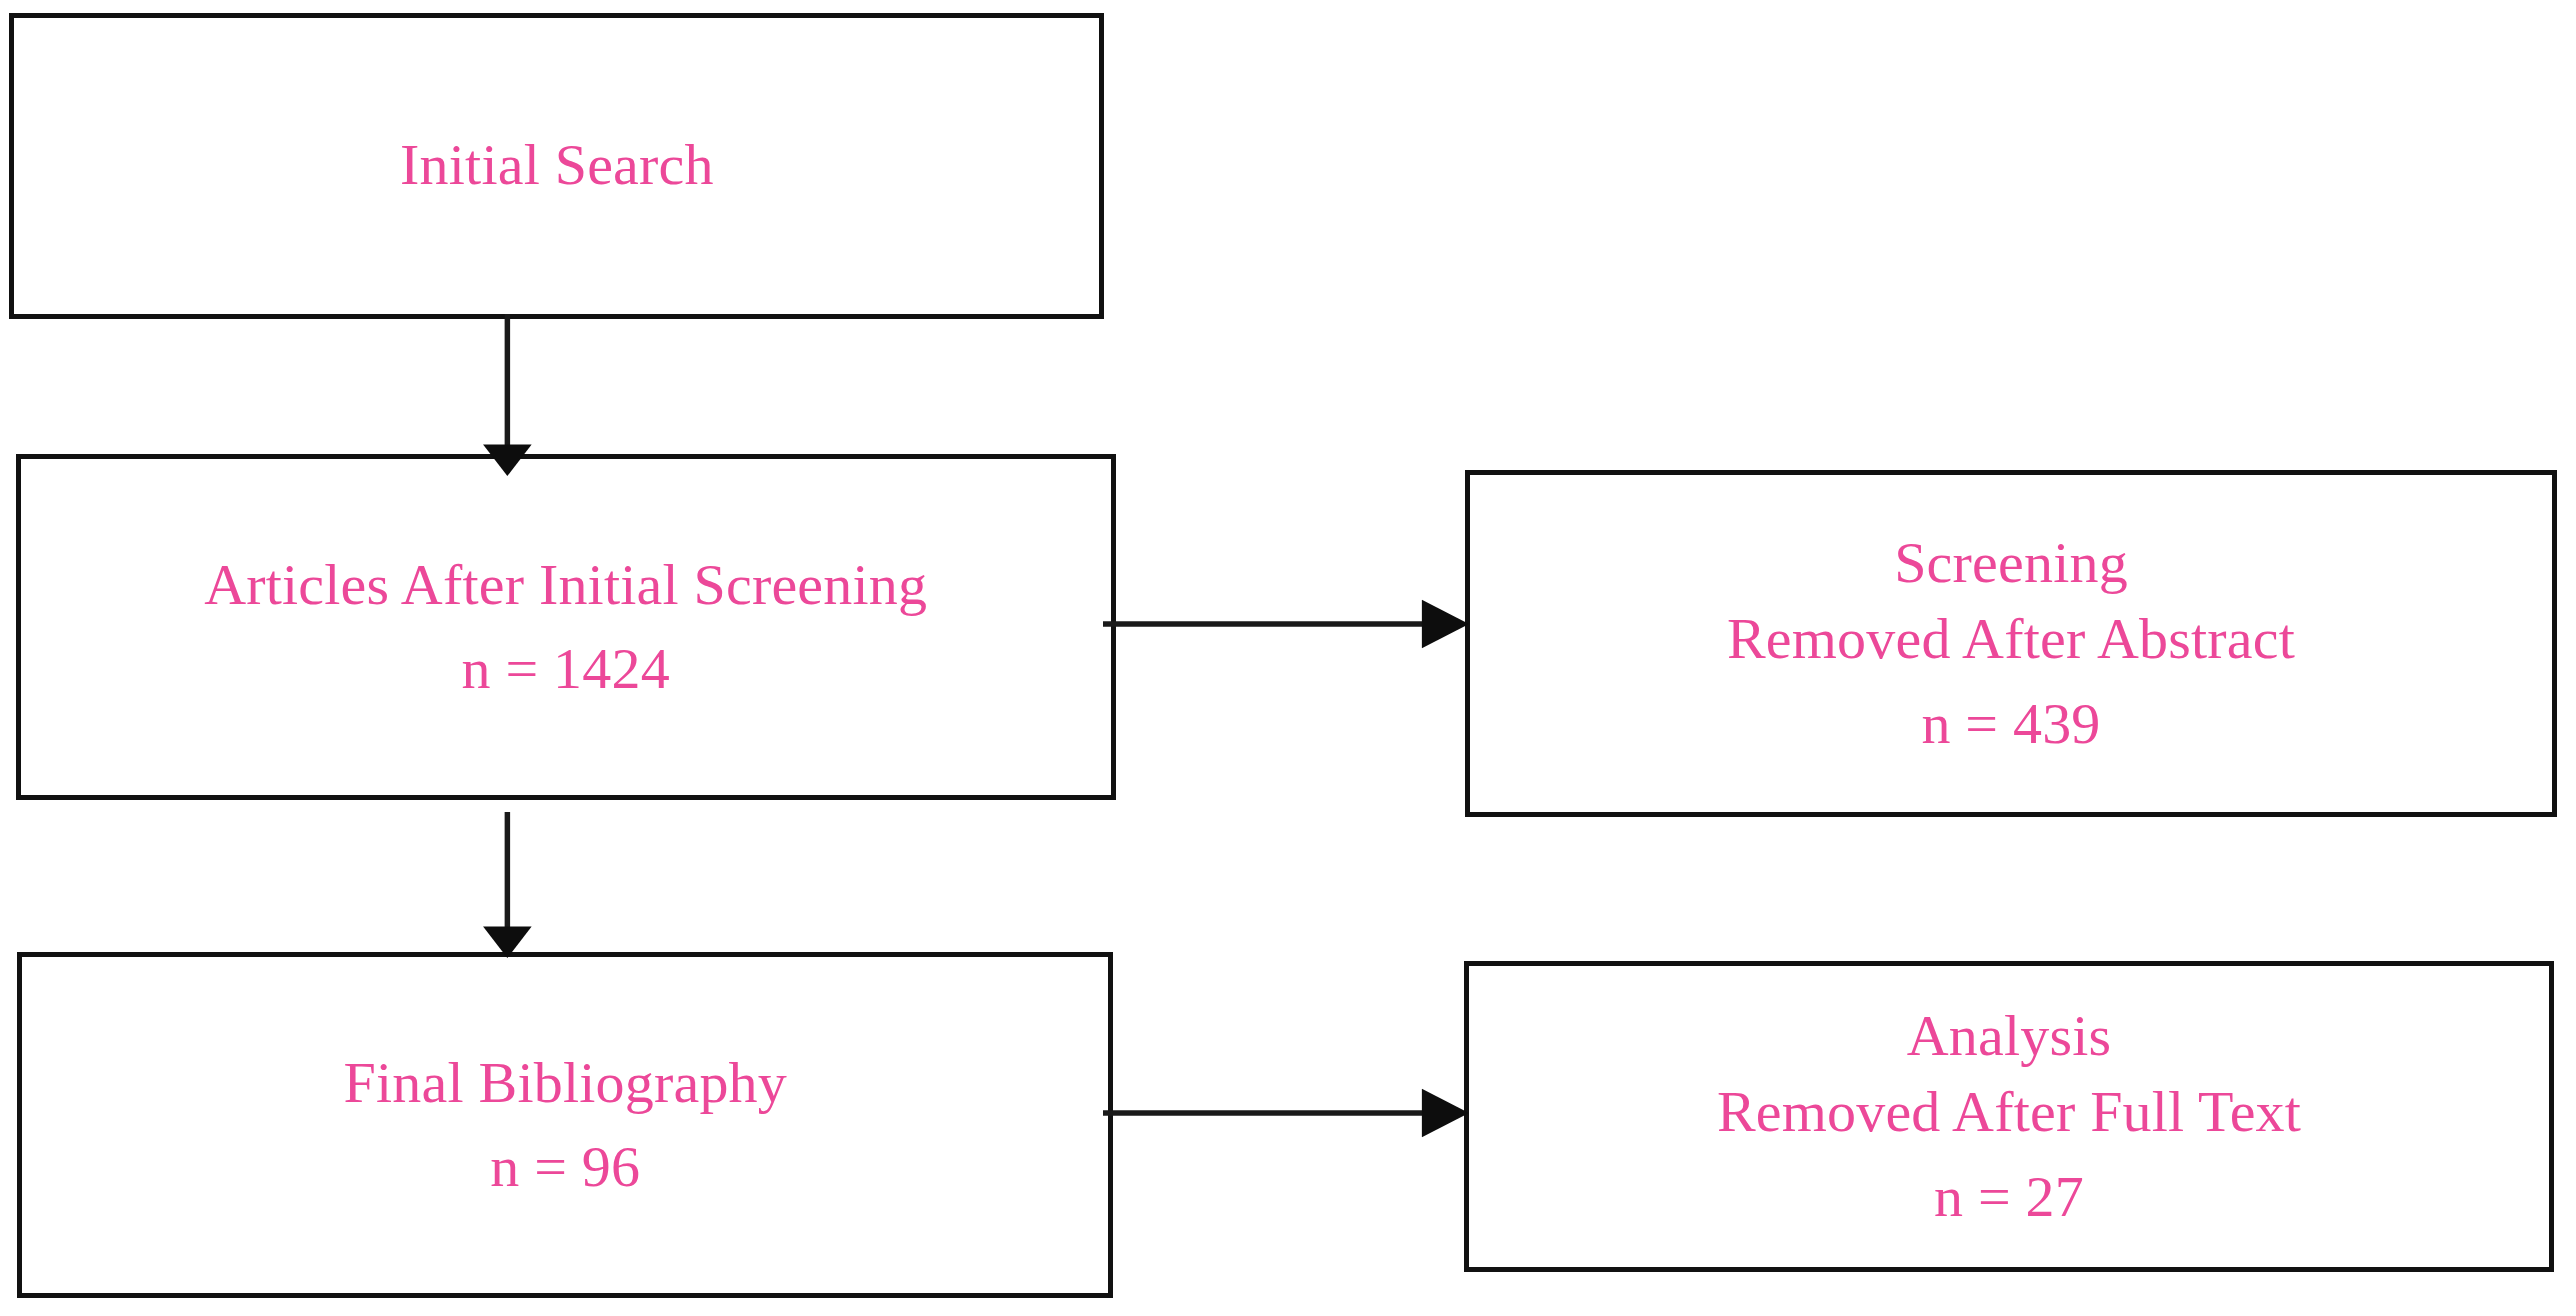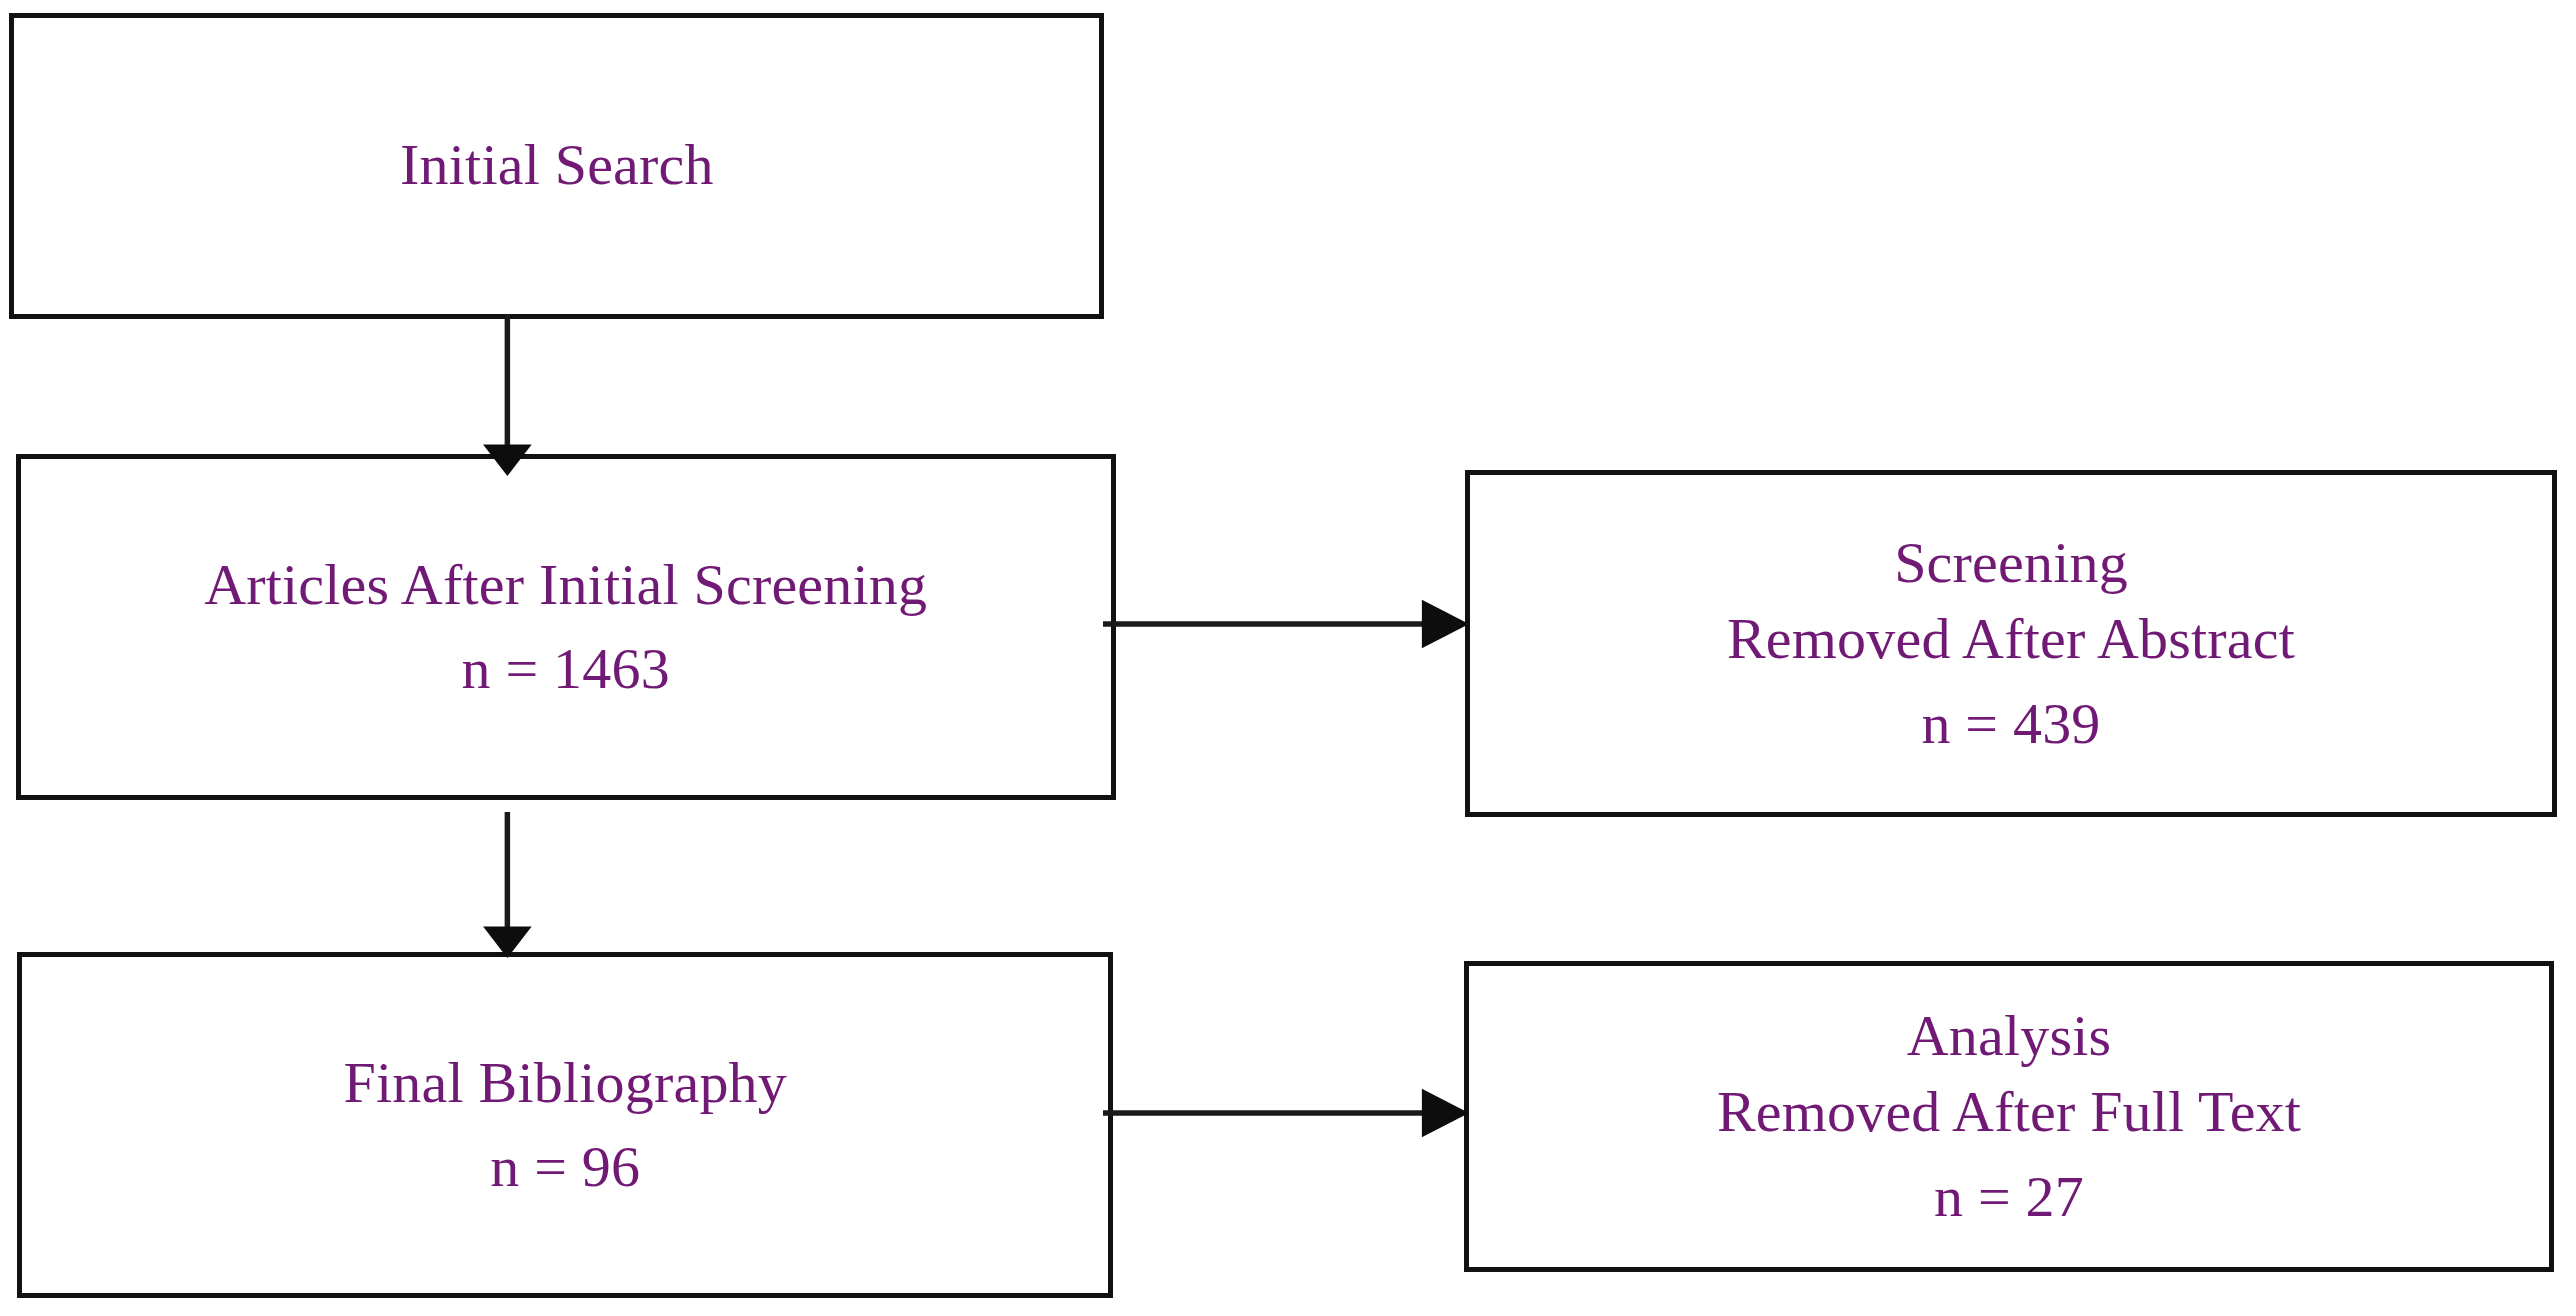--- a/index.html
+++ b/index.html
@@ -29,21 +29,21 @@
     align-items: center;
     justify-content: center;
     text-align: center;
   }
   .node-line {
     display: block;
     font-size: 58px;
     line-height: 1.32;
     letter-spacing: 0.2px;
     white-space: nowrap;
-    color: #701a75;
+    color: #ec4899;
   }
   .node-line.count {
     margin-top: 7.9px;
   }
   .node-line.tight {
     margin-top: 0;
   }
 
   
   #box-initial-search { left: 9.4px;   top: 12.6px;   width: 1095px; height: 306px; }
@@ -67,21 +67,21 @@
 <body>
 
 <div id="canvas">
 
   <div class="node-box" id="box-initial-search">
     <span class="node-line">Initial Search</span>
   </div>
 
   <div class="node-box" id="box-after-screening">
     <span class="node-line">Articles After Initial Screening</span>
-    <span class="node-line count">n = 1463</span>
+    <span class="node-line count">n = 1424</span>
   </div>
 
   <div class="node-box" id="box-final-bibliography">
     <span class="node-line">Final Bibliography</span>
     <span class="node-line count">n = 96</span>
   </div>
 
   <div class="node-box" id="box-removed-abstract">
     <span class="node-line tight">Screening</span>
     <span class="node-line">Removed After Abstract</span>

